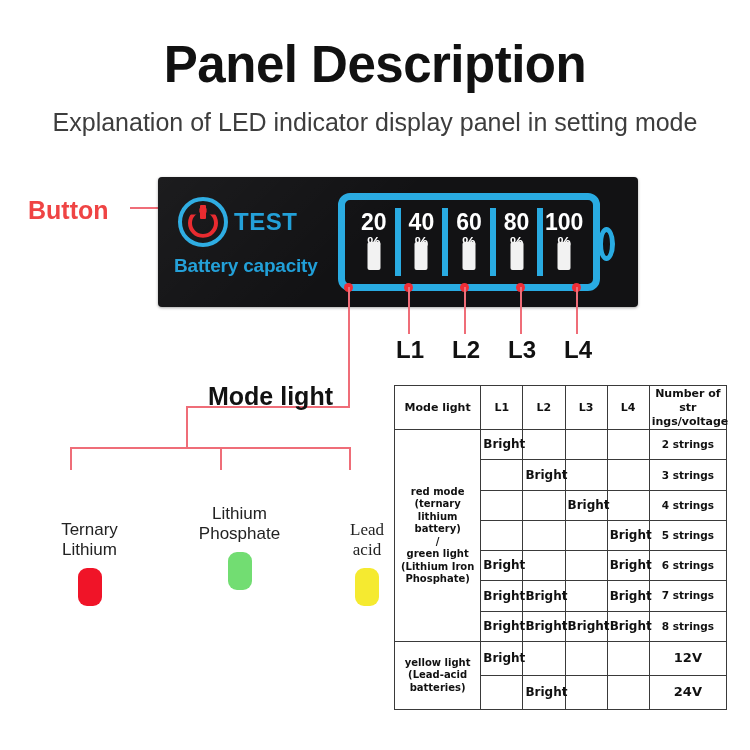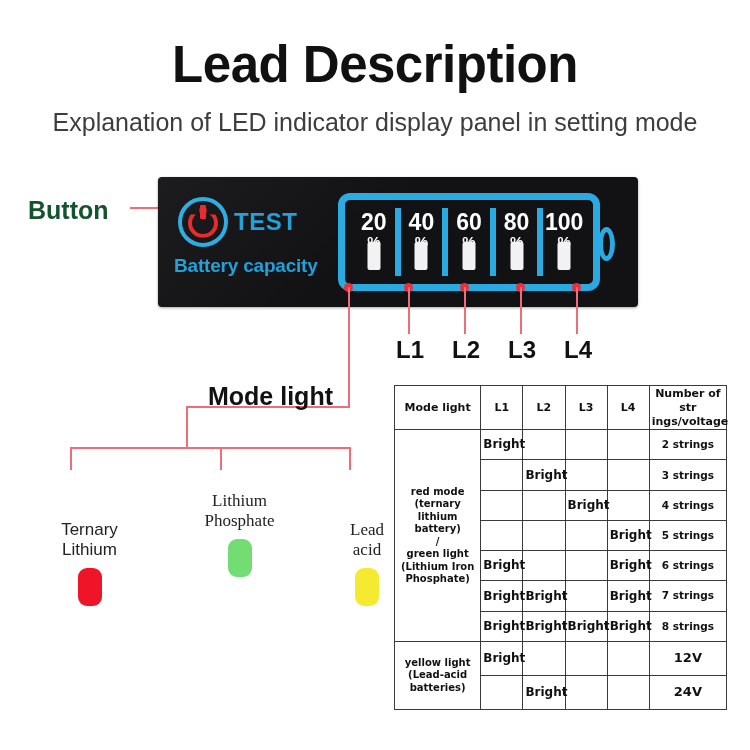--- a/index.html
+++ b/index.html
@@ -111,21 +111,21 @@
   
   .leader { position:absolute; background:#ef6d78; }
   .hline  { height:2px; }
   .vline  { width:2px; }
   .dot {
     position:absolute; width:9px; height:9px; border-radius:50%;
     background:#ef2d36;
   }
   .btn-label {
     position:absolute; left:28px; top:196px;
-    font-size:25px; font-weight:bold; color:#14532d;text-align:center;
+    font-size:25px; font-weight:bold; color:#ef4444;text-align:center;
   }
 
   
   .l-label {
     position:absolute; font-size:24px; font-weight:bold; color:#111;
   }
 
   
   .modelight-label {
     position:absolute; left:208px; top:382px;
@@ -168,21 +168,21 @@
   .mode-cell { font-size:10px; line-height:1.55; }
   .num-cell { font-size:10.5px; }
   .volt-cell { font-size:13px; font-weight:bold; }
   .hdr-num { font-size:9.5px; line-height:1.2; }
 </style>
 </head>
 <body>
 
 <div id="stage">
 
-  <div class="title">Lead Description</div>
+  <div class="title">Panel Description</div>
   <div class="subtitle">Explanation of LED indicator display panel in setting mode</div>
 
   <div class="btn-label">Button</div>
   <div class="leader hline" style="left:130px; top:207px; width:46px;"></div>
   <div class="dot" style="left:171px; top:203px;"></div>
 
   <div class="panel">
 
     <div class="pwr-btn">
       <div class="pwr-ring"></div>
@@ -255,21 +255,21 @@
   <div class="leader vline" style="left:220px; top:447px; height:23px;"></div>
   <div class="leader vline" style="left:349px; top:447px; height:23px;"></div>
 
   <div class="modelight-label">Mode light</div>
 
   <div class="mode-item" style="left:0px; top:520px; width:143px;">
     <div>Ternary Lithium</div>
     <div class="swatch" style="background:#f01428;"></div>
   </div>
 
-  <div class="mode-item" style="left:145px; top:491px; width:153px;font-family:Liberation Serif, serif;">
+  <div class="mode-item" style="left:145px; top:504px; width:153px;">
     <div>Lithium Phosphate</div>
     <div class="swatch" style="background:#72dd72;"></div>
   </div>
 
   <div class="mode-item" style="left:300px; top:520px; width:98px;font-family:Liberation Serif, serif;">
     <div>Lead acid</div>
     <div class="swatch" style="background:#f5ea30;"></div>
   </div>
 
   <div class="tbl-wrap">

